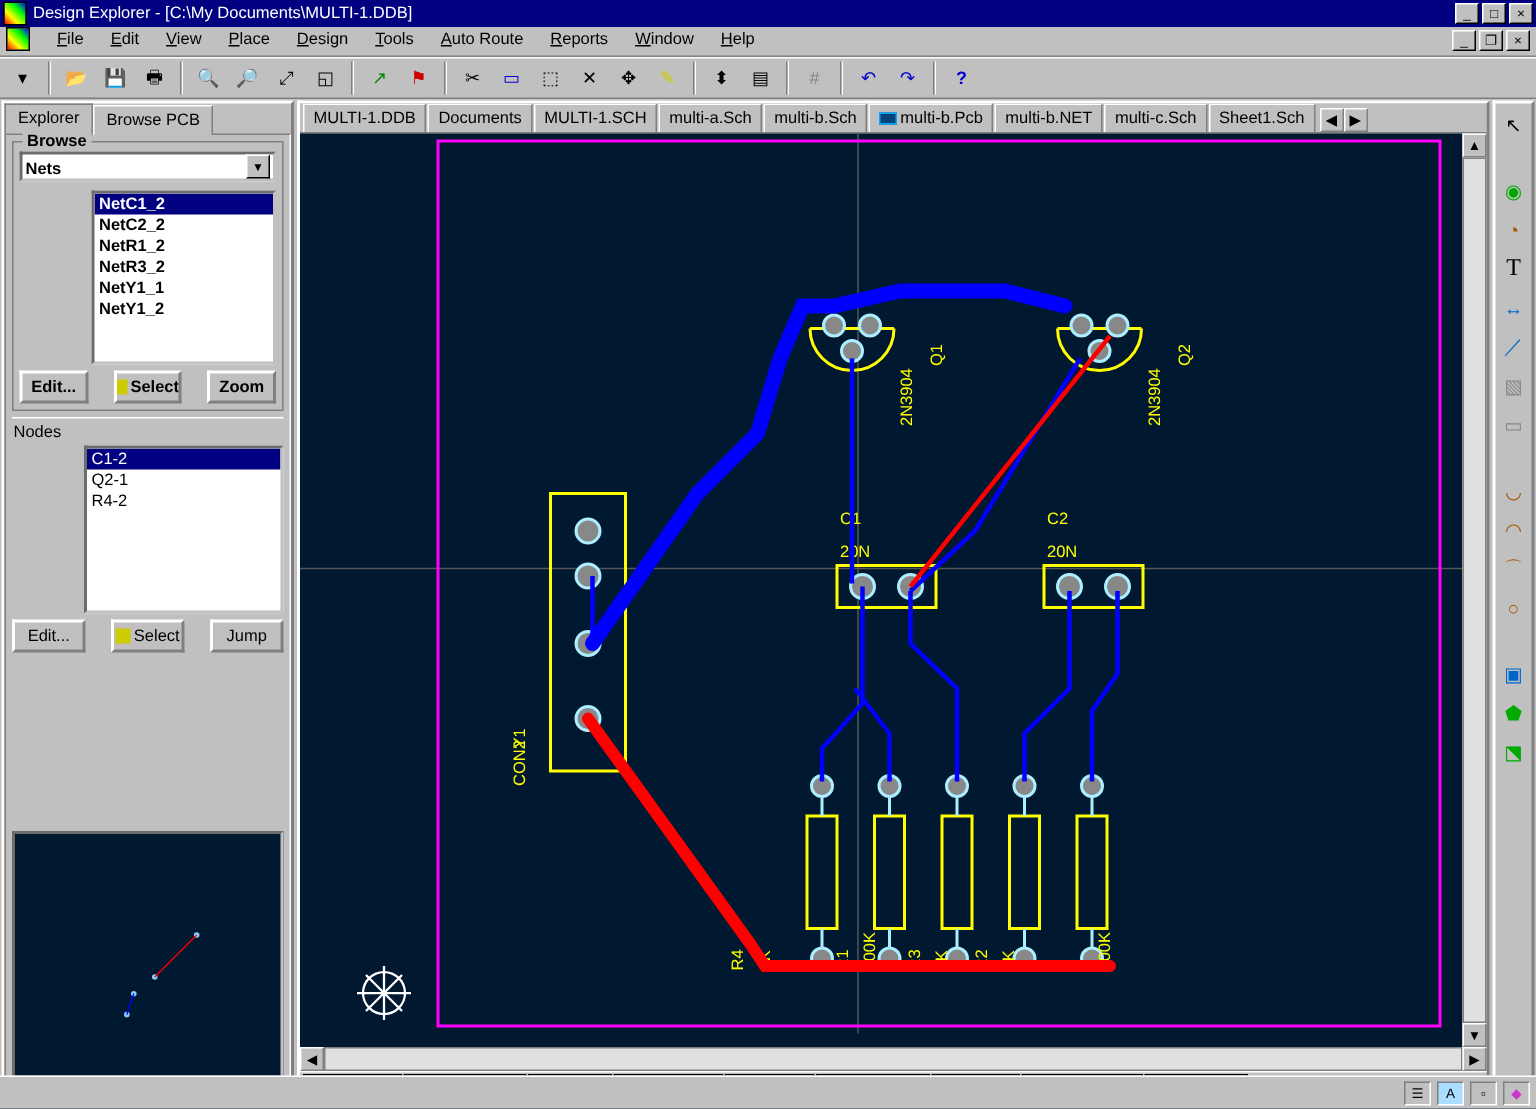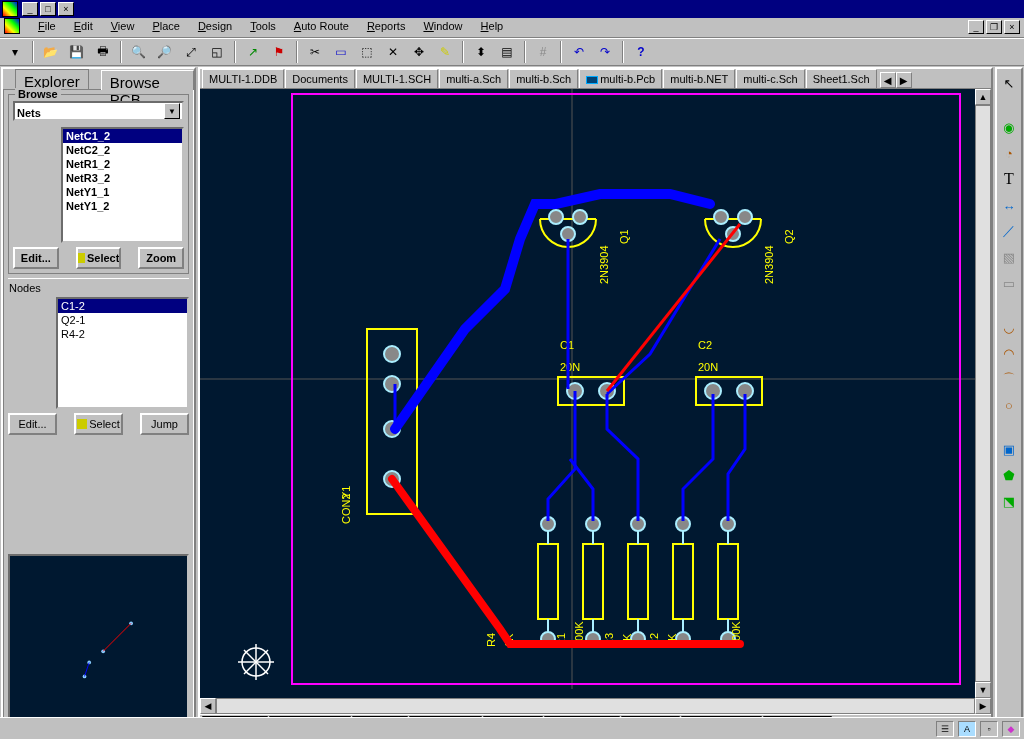--- a/index.html
+++ b/index.html
@@ -12,21 +12,21 @@
 .menubar { height:20px; background:#c0c0c0; display:flex; align-items:flex-start; padding:0 4px; gap:2px; border-bottom:1px solid #808080;}
 .menubar .micon { width:16px;height:16px;background:linear-gradient(45deg,#f00,#ff0,#0f0,#00f);border:1px solid #000;margin-right:8px;}
 .menu-item { padding:2px 8px; }
 .menu-item u { text-decoration:underline; }
 .toolbar { height:28px; background:#c0c0c0; border-top:1px solid #fff; border-bottom:1px solid #808080; display:flex; align-items:center; padding:0 4px; gap:4px;}
 .tbtn { width:22px; height:22px; border:1px solid #c0c0c0; display:flex;align-items:center;justify-content:center; font-size:12px; }
 .tsep { width:2px; height:22px; border-left:1px solid #808080; border-right:1px solid #fff; margin:0 2px;}
 .workspace { display:flex; height:671px; }
 .leftpanel { width:195px; background:#c0c0c0; border:2px solid; border-color:#fff #808080 #808080 #fff; display:flex; flex-direction:column; margin:1px;}
 .lp-tabs { display:flex; height:20px; }
-.lp-tab { padding:3px 8px; background:#c0c0c0; border:1px solid #808080; border-bottom:none; font-size:15px;margin-left:12px;}
+.lp-tab { padding:3px 8px; background:#c0c0c0; border:1px solid #808080; border-bottom:none; font-size:11px;}
 .lp-tab.active { background:#c0c0c0; border-top:1px solid #fff; border-left:1px solid #fff; border-right:1px solid #808080; position:relative; top:1px;}
 .lp-body { flex:1; background:#c0c0c0; border:1px solid; border-color:#808080 #fff #fff #808080; padding:4px; display:flex;flex-direction:column;}
 .groupbox { border:1px solid #808080; padding:6px 4px 4px; margin-bottom:4px; position:relative;font-weight:bold;}
 .grouplabel { position:absolute; top:-7px; left:6px; background:#c0c0c0; padding:0 3px; font-size:11px;}
 .dropdown { width:100%; height:20px; background:#fff; border:2px inset #c0c0c0; display:flex; align-items:flex-end; padding:0 2px; margin-bottom:6px;}
 .dropdown span:first-child { flex:1; }
 .ddbtn { width:16px;height:16px;background:#c0c0c0;border:1px solid;border-color:#fff #000 #000 #fff;display:flex;align-items:center;justify-content:center;font-size:8px;}
 .listbox { background:#fff; border:2px inset #c0c0c0; height:116px; overflow:hidden;margin-left:48px;}
 .listitem { padding:1px 3px; font-size:11px; white-space:nowrap;}
 .listitem.sel { background:#000080; color:#fff; }
@@ -55,20 +55,21 @@
 .rtbtn { width:20px; height:20px; display:flex;align-items:center;justify-content:center; font-size:13px;}
 .statusbar{height:22px;background:#c0c0c0;border-top:1px solid #fff;display:flex;align-items:center;justify-content:flex-end;padding:0 4px;gap:4px;position:absolute;bottom:0;left:0;right:0;}
 .statbtn{width:18px;height:16px;border:1px solid;border-color:#808080 #fff #fff #808080;display:flex;align-items:center;justify-content:center;font-size:9px;}
 .inner-winbtns{position:absolute;right:4px;top:20px;display:flex;gap:2px;z-index:10;}
 </style>
 </head>
 <body>
 
 <div class="titlebar">
   <div class="icon"></div>
+  <div class="title">Design Explorer - [C:\My Documents\MULTI-1.DDB]</div>
   <div class="winbtns">
     <div class="winbtn">_</div>
     <div class="winbtn">□</div>
     <div class="winbtn">×</div>
   </div>
 </div>
 
 <div class="inner-winbtns">
   <div class="winbtn">_</div>
   <div class="winbtn">❐</div>

